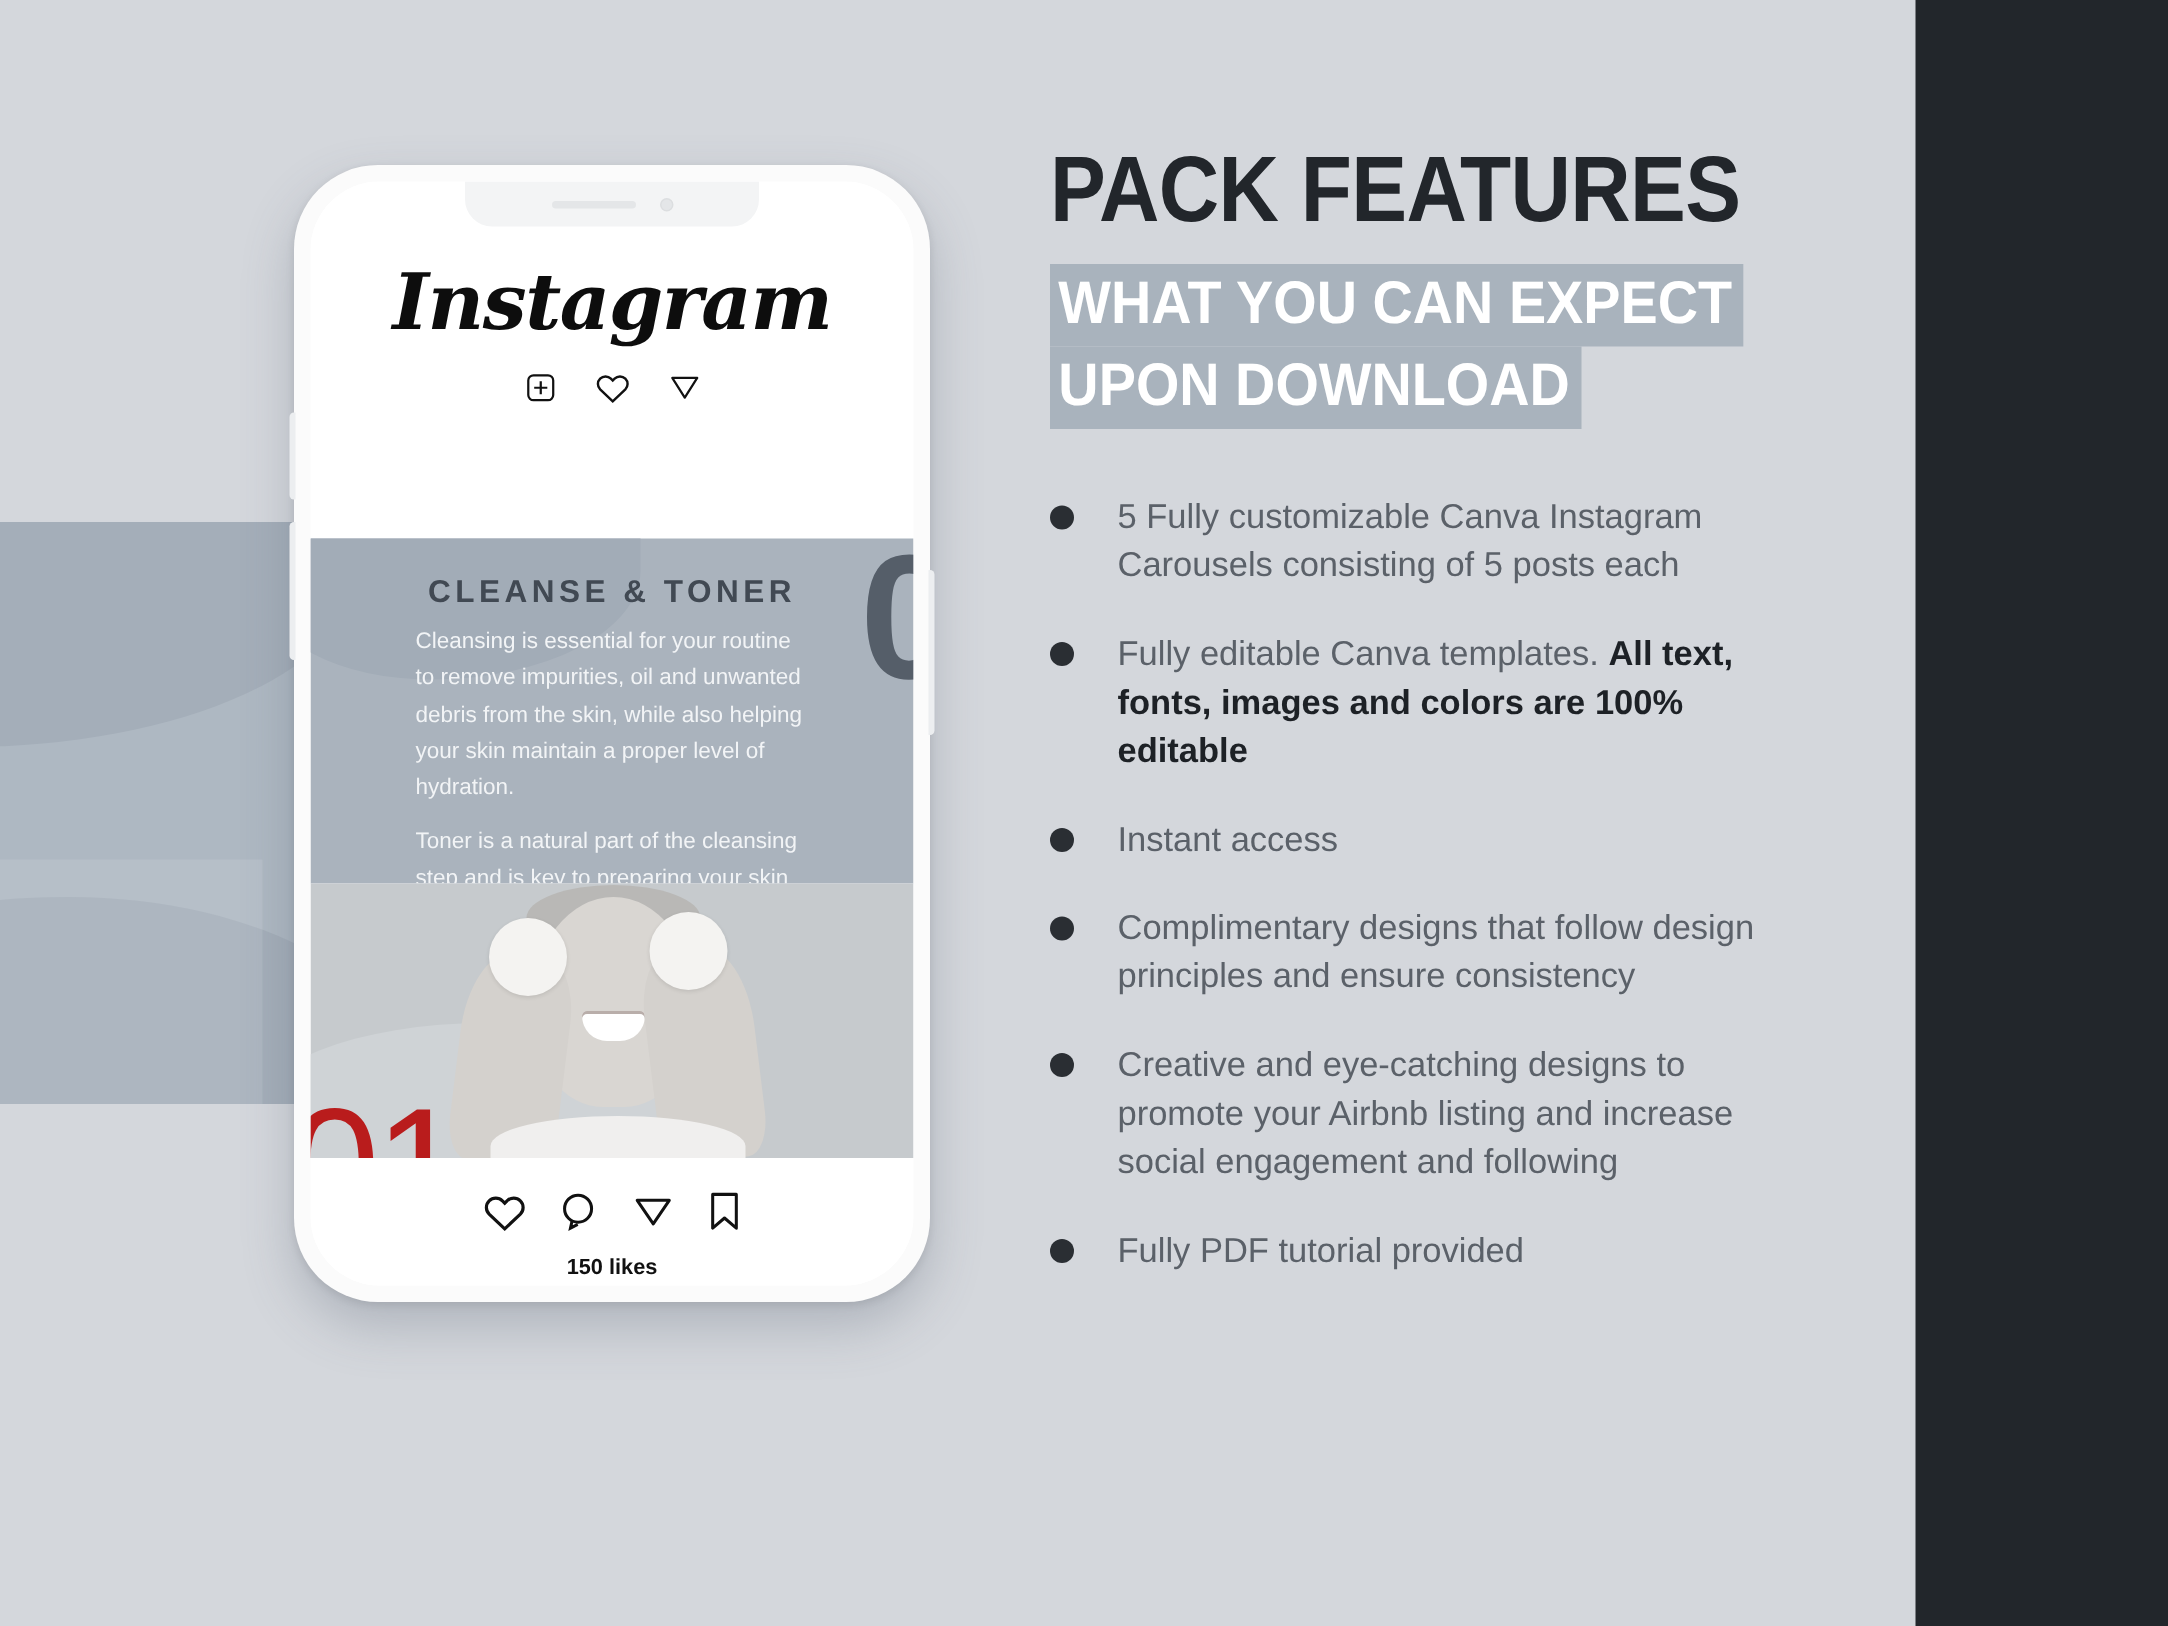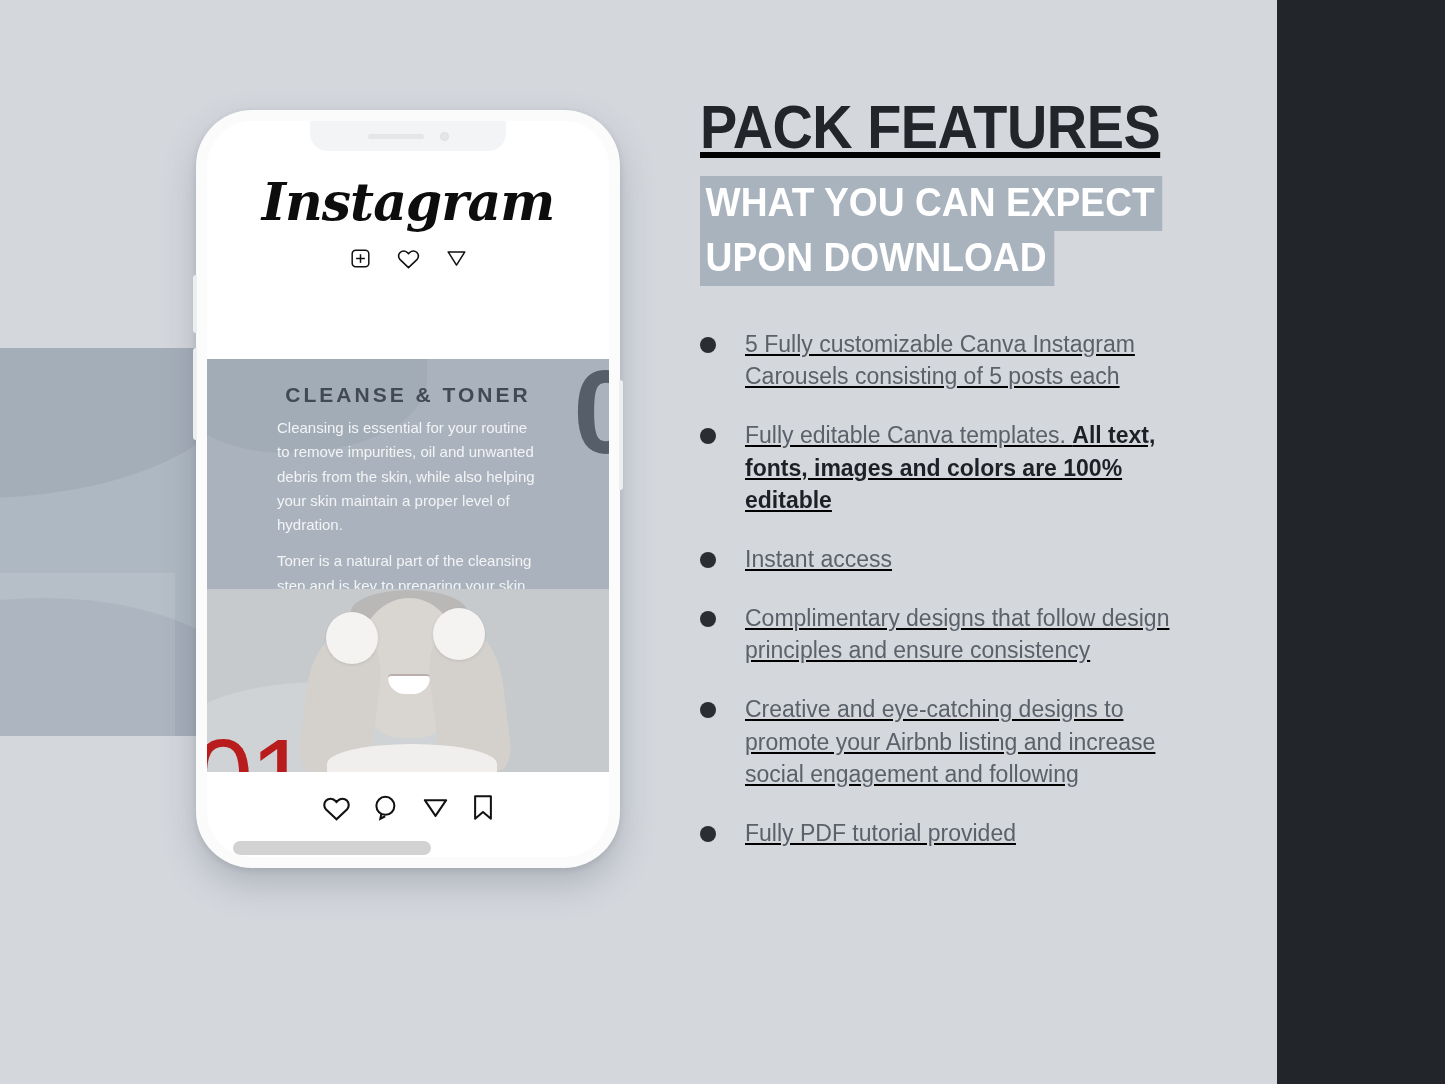--- a/index.html
+++ b/index.html
@@ -175,21 +175,21 @@
   .likes{
     margin-top:11px; font-size:14.5px; font-weight:700; color:#111;
   }
   .skeleton{ margin-top:16px; padding:0 26px; }
   .sk{ border-radius:8px; margin-bottom:11px; }
   .sk1{ width:198px; height:14px; background:#d2d2d2; }
   .sk2{ width:243px; height:14px; background:#e0e0e0; }
   .sk3{ width:146px; height:14px; background:#d2d2d2; }
 
   
-  .content{ position:absolute; left:700px; top:96px; width:480px;text-decoration:underline; }
+  .content{ position:absolute; left:700px; top:96px; width:480px; }
   .title{
     font-size:62px; font-weight:800; color:#22262b;
     letter-spacing:-0.5px; line-height:1;
     transform:scaleX(.9); transform-origin:left center;
     white-space:nowrap;
   }
   .subtitle{ margin-top:18px; }
   .sub-line{
     display:inline-block; background:#a9b3bd; color:#ffffff;
     font-size:40px; font-weight:800; letter-spacing:0px; line-height:1.22;
@@ -293,20 +293,21 @@
           <svg width="27" height="27" viewBox="0 0 24 24" fill="none" stroke="#111" stroke-width="1.8" stroke-linejoin="round">
             <path d="M2.5 5.5h19l-9.5 14Z"></path>
           </svg>
         </span>
         <span>
           <svg width="24" height="27" viewBox="0 0 20 24" fill="none" stroke="#111" stroke-width="1.8" stroke-linejoin="round">
             <path d="M3 2h14v20l-7-6-7 6Z"></path>
           </svg>
         </span>
       </div>
+      <div class="likes">150 likes</div>
       <div class="skeleton">
         <div class="sk sk1"></div>
         <div class="sk sk2"></div>
         <div class="sk sk3"></div>
       </div>
     </div>
 
   </div>
 </div>
 

